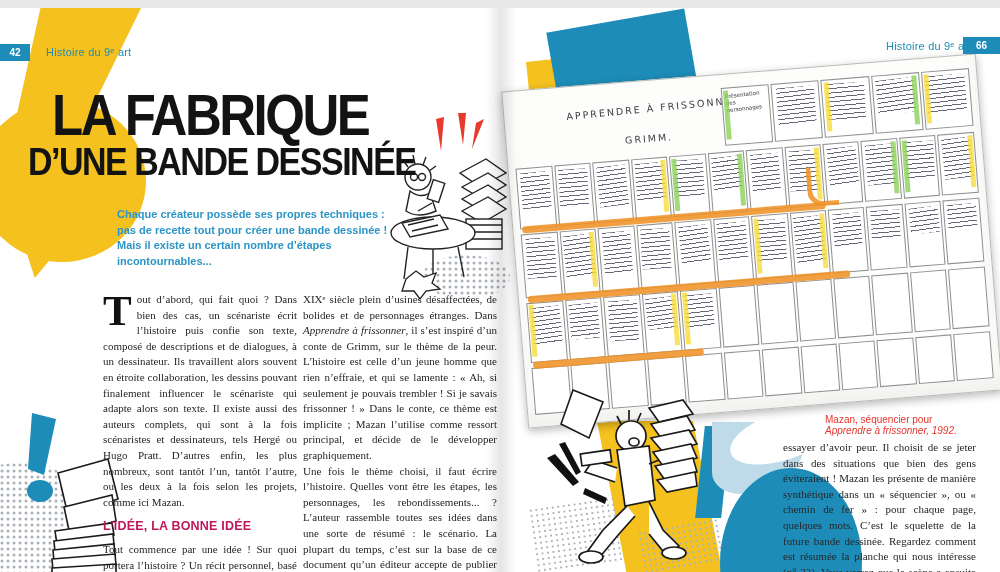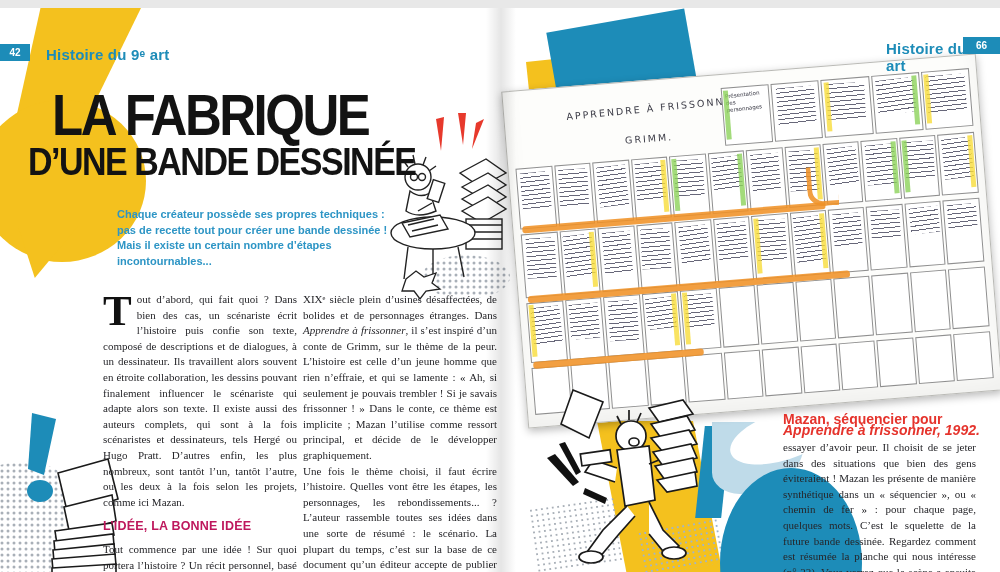--- a/index.html
+++ b/index.html
@@ -11,22 +11,22 @@
   
   .shape { position:absolute; }
   .yellow { background:#F4C11E; }
   .teal   { background:#1D8CB8; }
   .lblue  { background:#BFDBE9; }
   .dots   { background-image:radial-gradient(#a9b0b8 1.15px, transparent 1.3px); background-size:5.5px 5.5px; }
   .dots-blue { background-image:radial-gradient(#9fb4cc 1.1px, transparent 1.25px); background-size:5.5px 5.5px; }
   #gutter { left:486px; top:0; width:30px; height:572px;
     background:linear-gradient(90deg, rgba(0,0,0,0) 0%, rgba(0,0,0,.10) 50%, rgba(0,0,0,0) 100%); z-index:5;}
   
-  .hdr-label { position:absolute; font-family:"Liberation Sans",sans-serif; font-weight:bold;
-    font-size:15px; color:#1D8CB8; letter-spacing:.2px; z-index:6; }
+  .hdr-label { position:absolute; font-family:"Liberation Sans",sans-serif; font-weight:normal;
+    font-size:11px; color:#1D8CB8; letter-spacing:.2px; z-index:6; }
   .hdr-box { position:absolute; background:#1D8CB8; color:#fff; font-family:"Liberation Sans",sans-serif;
     font-weight:bold; font-size:10px; text-align:center; line-height:17px; z-index:6; }
   
   .title { position:absolute; font-family:"Liberation Sans",sans-serif; font-weight:bold; color:#131313; z-index:4; white-space:nowrap;}
   #title1 { left:52px; top:74px;  font-size:51px; letter-spacing:-2.5px; transform:scale(1,1.12); transform-origin:left top;}
   #title2 { left:28px; top:132px; font-size:34px; letter-spacing:-1.5px; transform:scale(1,1.12); transform-origin:left top;}
   #intro { position:absolute; left:117px; top:199px; width:282px; z-index:4;
     font-family:"Liberation Sans",sans-serif; font-weight:bold; font-size:11px;
     line-height:15.5px; color:#2D95C5; }
   
@@ -35,22 +35,22 @@
   #col1 { left:103px; } #col2 { left:303px; }
   #rcol { position:absolute; left:783px; top:432px; width:193px; font-size:11px; line-height:15.6px;
     color:#26262a; text-align:justify; z-index:4; }
   .dropcap { float:left; font-family:"Liberation Serif",serif; font-weight:bold; font-size:43px;
     line-height:34px; padding:2px 5px 0 0; color:#111; }
   .subhead { font-family:"Liberation Sans",sans-serif; font-weight:bold; font-size:12.5px;
     letter-spacing:.2px; margin:9px 0 7px 0; text-align:left; transform:scale(1,1.08); transform-origin:left;}
   .subhead.red { color:#be185d; } .subhead.gold { color:#F0A61B; }
   .it { font-style:italic; }
   
-  #caption { position:absolute; left:783px; top:406px; z-index:4; font-family:"Liberation Sans",sans-serif;
-    font-weight:bold; font-size:14px; line-height:11px; color:#E5332C; }
+  #caption { position:absolute; left:825px; top:406px; z-index:4; font-family:"Liberation Sans",sans-serif;
+    font-weight:normal; font-size:10px; line-height:11px; color:#E5332C; }
   
   #sheet { position:absolute; left:514px; top:64px; width:476px; height:338px;
     background:#fdfdfb; border:1px solid #b9b9b5; z-index:3; transform:rotate(-4.6deg);
     box-shadow:0 3px 8px rgba(0,0,0,.28), inset 0 -14px 22px rgba(0,0,0,.05); }
   #sheet-title { position:absolute; left:13%; top:6.5%; font-family:"DejaVu Sans",sans-serif;
     font-size:9.5px; letter-spacing:2px; color:#3a3a45; transform:rotate(-1deg); white-space:nowrap;}
   #sheet-title2 { position:absolute; left:25%; top:15.5%; font-family:"DejaVu Sans",sans-serif;
     font-size:9.5px; letter-spacing:2px; color:#3a3a45; }
   .seq-row { position:absolute; display:flex; gap:2px; }
   .seq-cell { position:relative; flex:1 1 0; background:#fff; border:1px solid #8f8f8f; overflow:hidden; }

